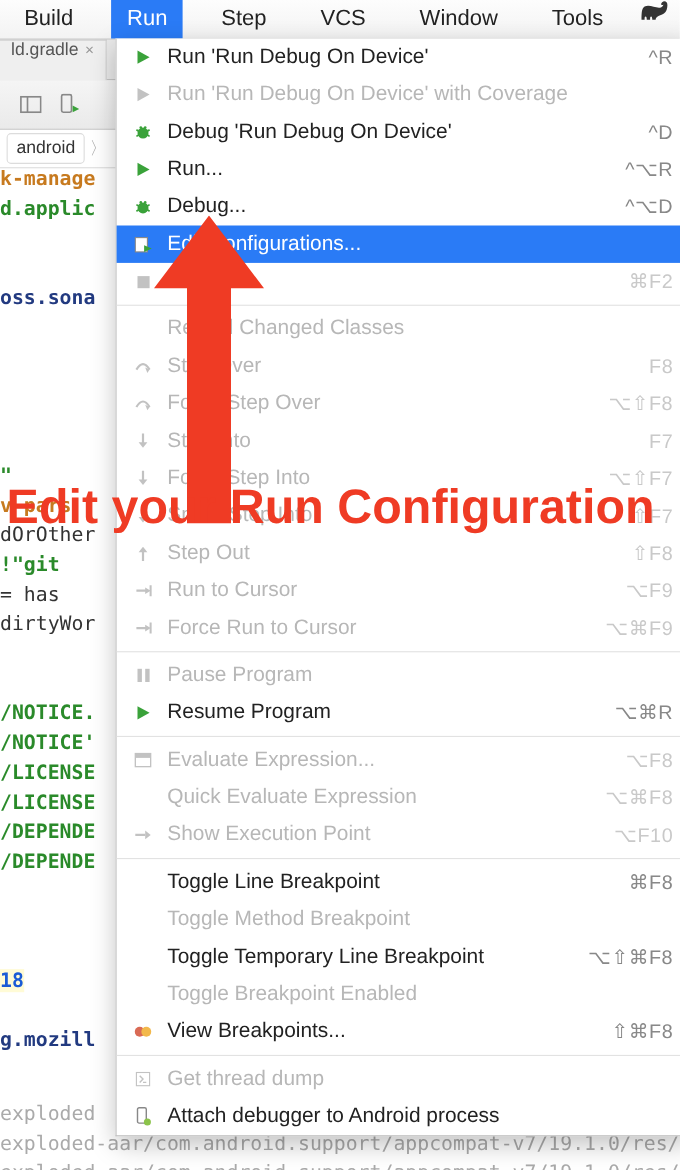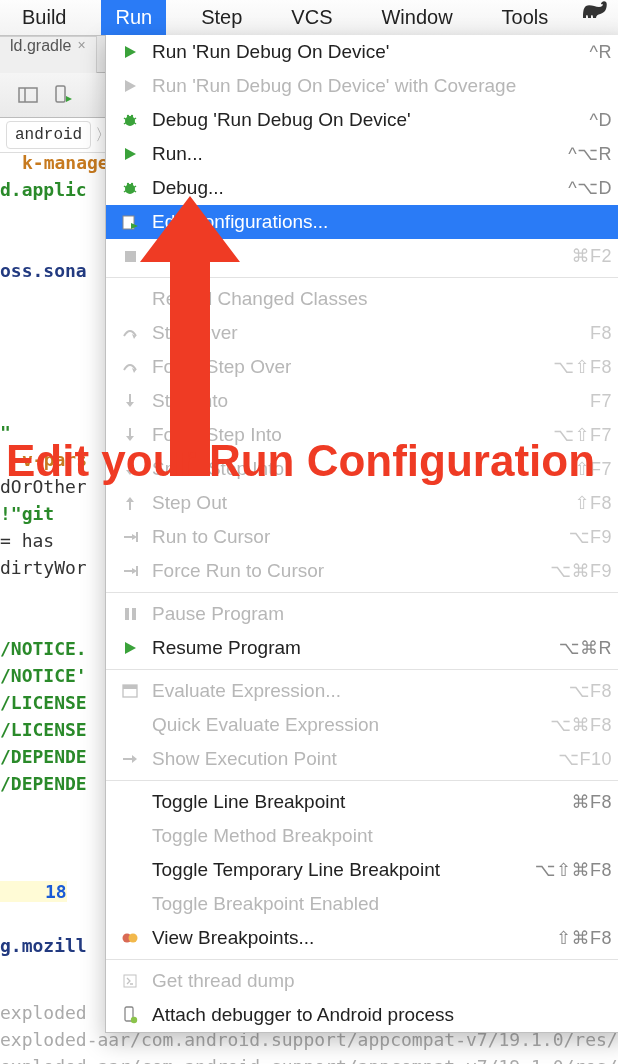--- a/index.html
+++ b/index.html
@@ -101,46 +101,45 @@
     color: #333;
     padding: 0 6px;
     position: relative;
     z-index: 1;
   }
   .breadcrumb .crumb {
     padding: 4px 8px;
     background: #fff;
     border: 1px solid #dcdcdc;
     border-radius: 4px;
-    font-family: Liberation Mono, monospace;
   }
   .breadcrumb .chev { color: #aaa; padding: 0 4px; }
 
   
   .editor {
     position: absolute;
     top: 149px;
     left: 0;
     width: 100%;
     bottom: 0;
     font-family: Menlo, Monaco, monospace;
     font-size: 18px;
     line-height: 27px;
     white-space: pre;
     color: #333;
     padding-left: 0;
     z-index: 0;
   }
   .editor .line { padding-left: 0; }
   .c-green { color: #2a8a2a; font-weight: 700; }
-  .c-orange { color: #c77a1f; font-weight: 600; padding-left: 22px; }
+  .c-orange { color: #c77a1f; font-weight: 600; }
   .c-blue  { color: #1a5bd6; font-weight: 600; }
   .c-navy  { color: #223a80; font-weight: 600; }
   .c-grey  { color: #aaaaaa; }
-  .c-yellowbg { background: #fffbd6; padding-left: 45px; }
+  .c-yellowbg { background: #fffbd6; }
 
   
   .dropdown {
     position: absolute;
     left: 95px;
     top: 35px;
     width: 520px;
     background: #ffffff;
     box-shadow: 0 8px 22px rgba(0,0,0,0.25);
     border: 1px solid #c0c0c0;

